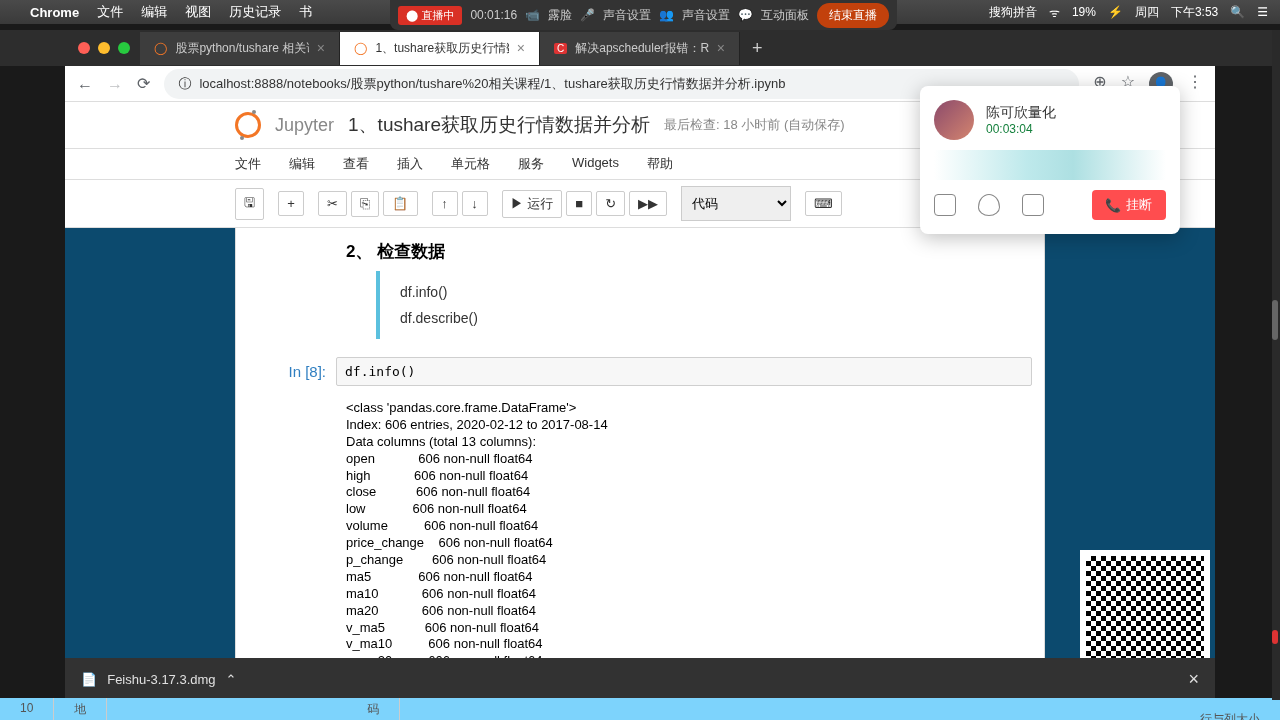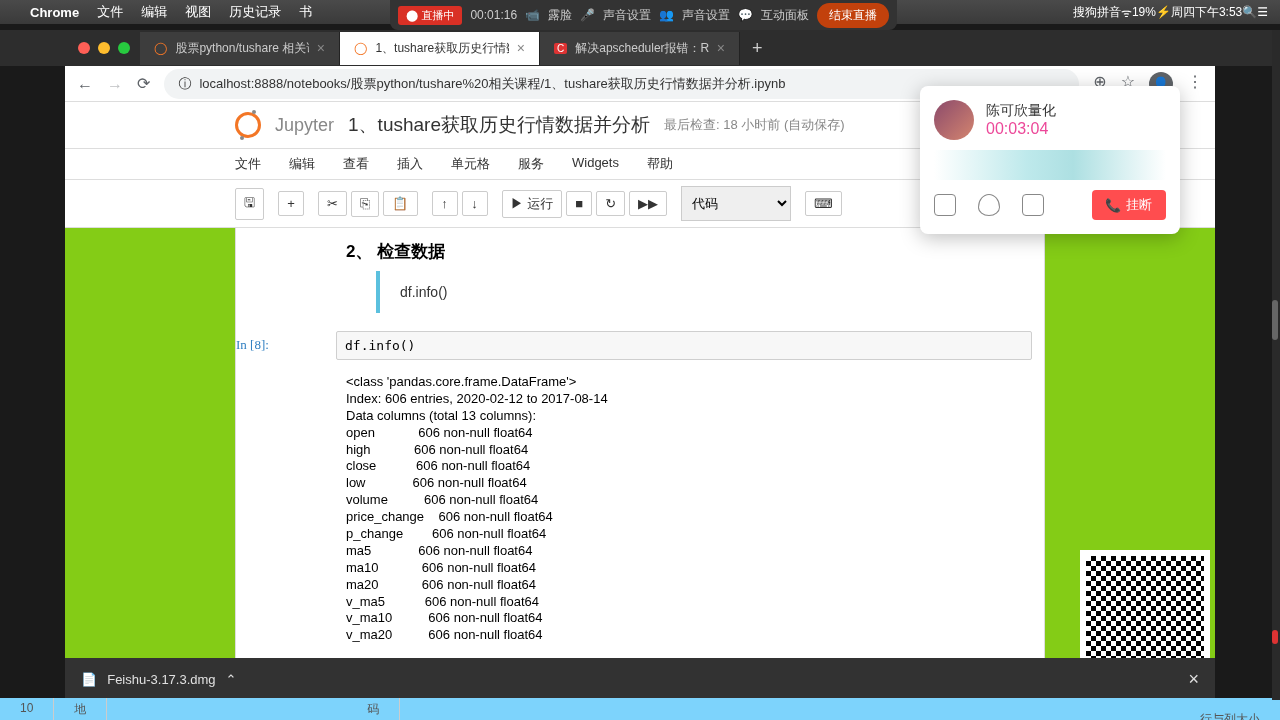--- a/index.html
+++ b/index.html
@@ -1,58 +1,58 @@
 <!DOCTYPE html>
 <html><head>
 <meta charset="utf-8">
 <style>
 *{margin:0;padding:0;box-sizing:border-box;font-family:-apple-system,BlinkMacSystemFont,"Segoe UI",Helvetica,Arial,sans-serif}
 body{width:1280px;height:720px;background:#1a1a1a;overflow:hidden;position:relative}
 .menubar{height:24px;background:linear-gradient(#4a4a4a,#3a3a3a);display:flex;align-items:center;color:#fff;font-size:13px;padding:0 12px;gap:18px}
 .apple{font-size:15px}
-.menu-right{margin-left:auto;display:flex;align-items:center;font-size:12px}
+.menu-right{margin-left:auto;display:flex;gap:12px;align-items:center;font-size:12px}
 .stream-bar{position:absolute;top:0;left:390px;height:30px;background:#333;border-radius:0 0 8px 8px;display:flex;align-items:center;padding:0 8px;gap:8px;color:#ccc;font-size:12px;z-index:100}
 .live-badge{background:#d93025;color:#fff;padding:2px 8px;border-radius:3px;font-size:11px}
 .end-btn{background:#c2410c;color:#fff;padding:4px 12px;border-radius:14px;font-size:12px;border:none}
 .tab-bar{height:36px;background:#2d2d2d;display:flex;align-items:center;padding-left:70px;margin-top:6px}
 .win-controls{position:absolute;left:78px;top:42px;display:flex;gap:8px}
 .wc{width:12px;height:12px;border-radius:50%}
 .wc.r{background:#ff5f56}.wc.y{background:#ffbd2e}.wc.g{background:#27c93f}
 .tab{background:#3d3d3d;color:#ccc;padding:8px 14px;font-size:12px;display:flex;align-items:center;gap:8px;border-right:1px solid #222;max-width:200px}
 .tab.active{background:#fff;color:#333}
 .tab-close{color:#888;font-size:14px}
 .nav-bar{height:36px;background:#fff;display:flex;align-items:center;padding:0 12px;gap:14px;color:#5f6368;border-bottom:1px solid #ddd}
 .url-bar{flex:1;background:#f1f3f4;border-radius:16px;padding:6px 14px;font-size:13px;color:#333;display:flex;align-items:center;gap:8px}
 .nav-icons{display:flex;gap:14px;color:#5f6368;font-size:16px}
-.page{background:#84cc16;height:560px;overflow:hidden}
+.page{background:#0c4a6e;height:560px;overflow:hidden}
 .jupyter-header{background:#fff;padding:10px 170px;display:flex;align-items:center;gap:14px;border-bottom:1px solid #ddd}
 .jp-logo{width:26px;height:26px;border:3px solid #f37626;border-radius:50%;position:relative}
 .jp-logo::before,.jp-logo::after{content:"";position:absolute;width:4px;height:4px;background:#888;border-radius:50%}
 .jp-logo::before{top:-5px;right:2px}.jp-logo::after{bottom:-5px;left:2px}
 .jp-text{color:#888;font-size:18px}
 .nb-title{font-size:19px;color:#333}
 .checkpoint{color:#888;font-size:13px}
 .jp-menu{background:#fff;padding:6px 170px;display:flex;gap:28px;color:#333;font-size:13px;border-bottom:1px solid #ddd}
 .jp-toolbar{background:#fff;padding:6px 170px;display:flex;gap:4px;align-items:center;border-bottom:1px solid #ddd}
 .tb-btn{border:1px solid #ccc;background:#fff;padding:4px 8px;font-size:13px;color:#333;border-radius:2px;min-width:26px;text-align:center}
 .tb-sep{width:6px}
 .tb-select{border:1px solid #ccc;padding:8px 6px;font-size:13px;width:110px}
 .notebook{background:#fff;margin:0 170px;padding:8px 0;height:460px;border-left:1px solid #ddd;border-right:1px solid #ddd;overflow:hidden}
 .heading{font-size:17px;font-weight:bold;padding:4px 0 8px 110px}
 .md-cell{margin-left:140px;border-left:4px solid #5bc0de;padding:8px 0 8px 20px;margin-bottom:18px}
 .md-line{font-size:14px;color:#333;padding:5px 0}
 .code-cell{display:flex;margin-bottom:14px}
-.prompt{width:100px;padding:6px 10px 0 0;color:#307fc1;font-family:Liberation Serif, serif;font-size:13px}
+.prompt{width:100px;text-align:right;padding:6px 10px 0 0;color:#307fc1;font-family:Liberation Sans, sans-serif;font-size:15px}
 .code-input{flex:1;border:1px solid #cfcfcf;background:#f7f7f7;padding:6px 8px;font-family:monospace;font-size:13px;margin-right:12px;border-radius:2px}
 .output{font-family:Liberation Sans, sans-serif;font-size:13px;margin-left:110px;white-space:pre;line-height:1.3;color:#000}
 .call-popup{position:absolute;top:86px;right:100px;width:260px;background:#fff;border-radius:8px;box-shadow:0 4px 20px rgba(0,0,0,0.25);padding:14px;z-index:200}
 .call-top{display:flex;gap:12px;align-items:center}
 .avatar{width:40px;height:40px;border-radius:50%;background:linear-gradient(135deg,#8b4a6b,#d4856f)}
 .call-name{font-size:14px;color:#333;font-weight:500}
-.call-time{font-size:16px;color:#ec4899}
+.call-time{font-size:12px;color:#15803d}
 .call-wave{height:30px;margin:10px 0;background:linear-gradient(90deg,transparent 0%,#7dd3d8 40%,#5bc0c5 60%,transparent 100%);opacity:0.5;border-radius:2px}
 .call-actions{display:flex;align-items:center;gap:22px}
 .call-icon{width:22px;height:22px;border:1.5px solid #888;border-radius:4px}
 .call-icon.chat{border-radius:4px}
 .call-icon.mic{border-radius:50% 50% 50% 50%/60% 60% 40% 40%}
 .call-icon.vid{border-radius:4px}
 .hangup{margin-left:auto;background:#ff4d4f;color:#fff;padding:6px 14px;border-radius:4px;border:none;font-size:13px;display:flex;align-items:center;gap:4px}
 .qr{position:absolute;bottom:40px;right:70px;width:130px;height:130px;background:#fff;padding:6px}
 .qr-inner{width:100%;height:100%;background:repeating-conic-gradient(#000 0 25%,#fff 0 50%) 0 0/10px 10px}
 .download-bar{position:absolute;bottom:20px;left:65px;right:65px;height:42px;background:#323232;display:flex;align-items:center;padding:0 16px;color:#e0e0e0;font-size:13px;gap:10px}
@@ -176,20 +176,21 @@
     <button class="tb-btn">▶▶</button>
     <div class="tb-sep"></div>
     <select class="tb-select"><option>代码</option></select>
     <div class="tb-sep"></div>
     <button class="tb-btn">⌨</button>
   </div>
   <div class="notebook">
     <div class="heading">2、 检查数据</div>
     <div class="md-cell">
       <div class="md-line">df.info()</div>
+      <div class="md-line">df.describe()</div>
     </div>
     <div class="code-cell">
       <div class="prompt">In [8]:</div>
       <div class="code-input">df.info()</div>
     </div>
     <div class="output">&lt;class 'pandas.core.frame.DataFrame'&gt;
 Index: 606 entries, 2020-02-12 to 2017-08-14
 Data columns (total 13 columns):
 open            606 non-null float64
 high            606 non-null float64

